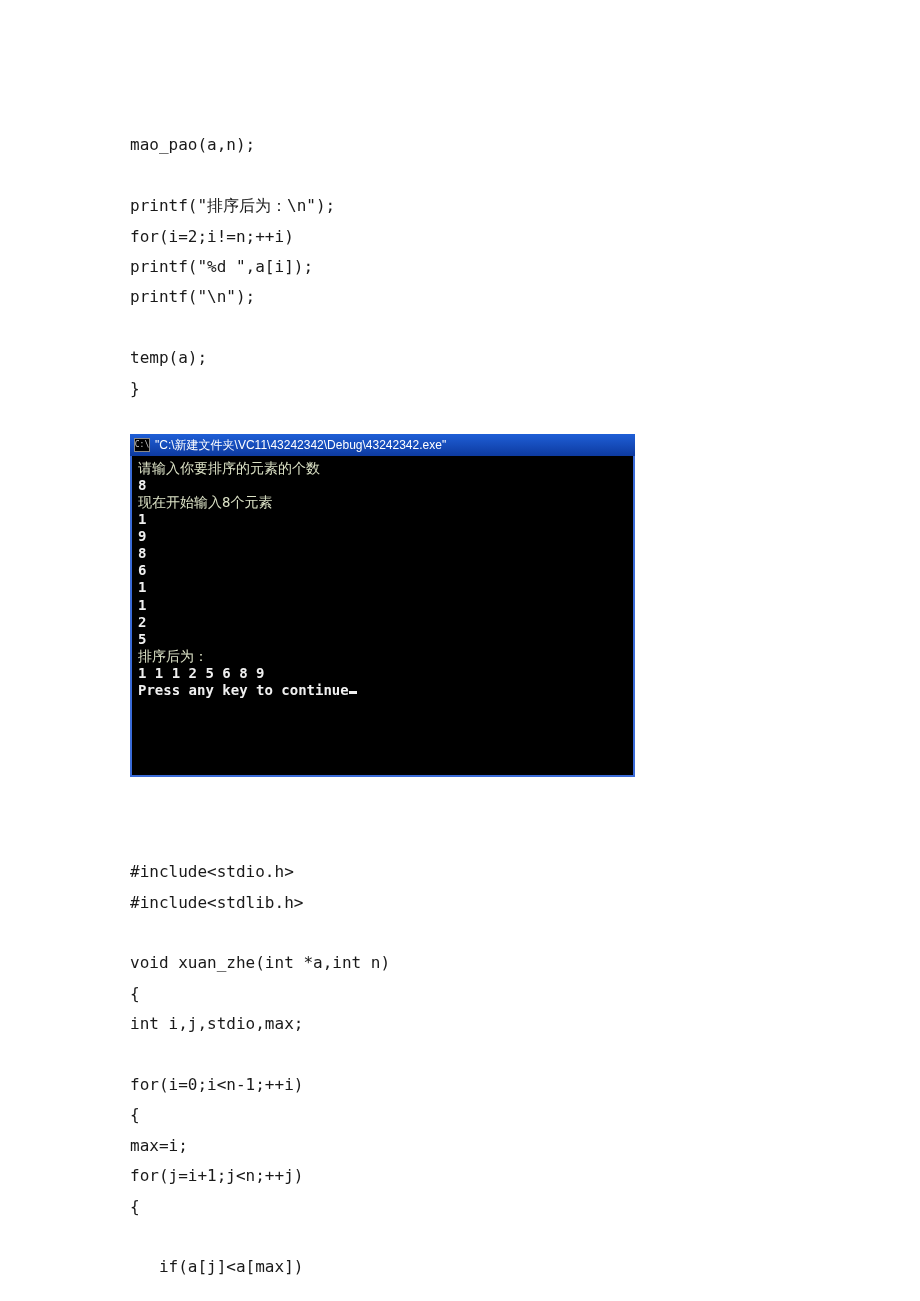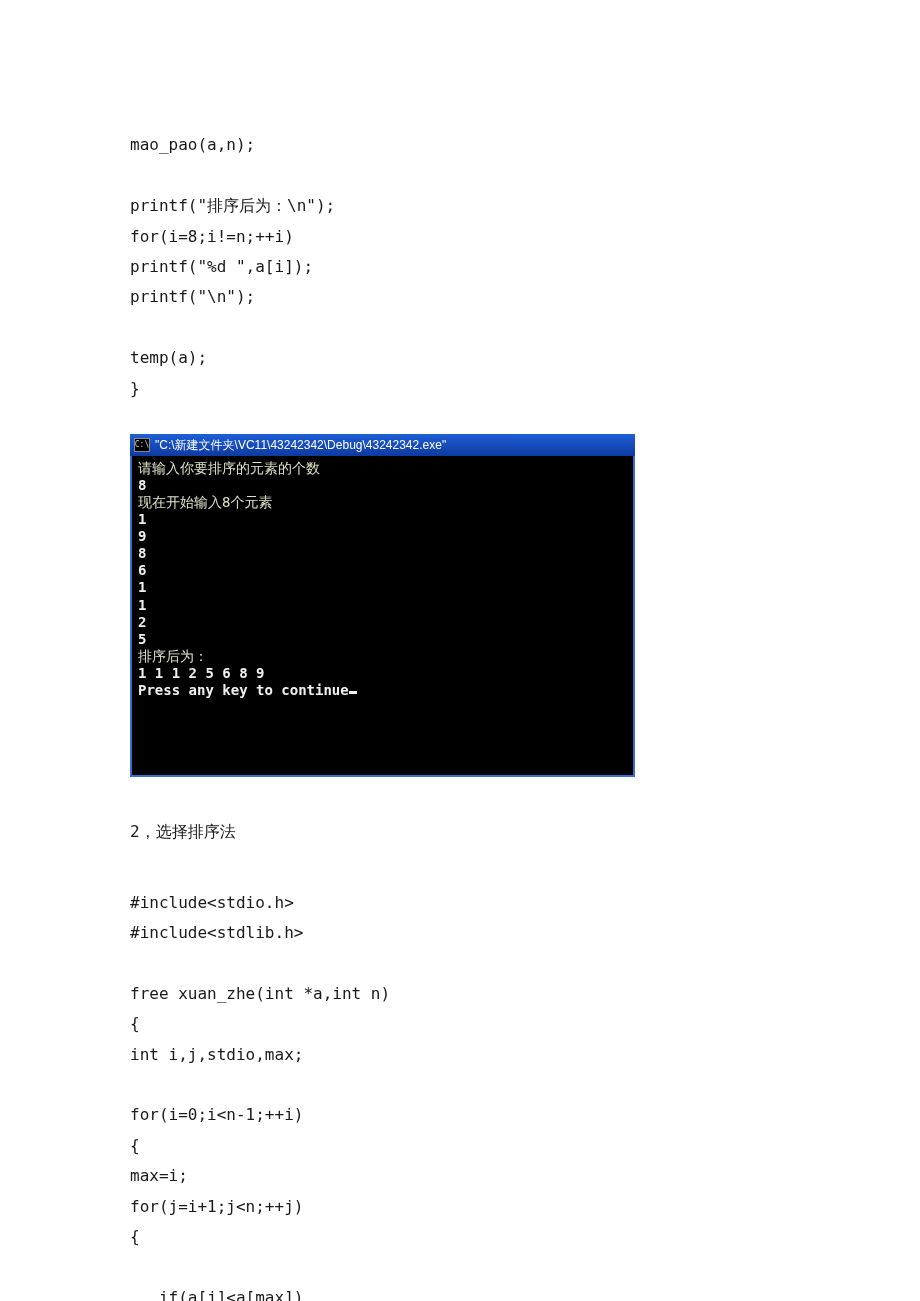--- a/index.html
+++ b/index.html
@@ -82,21 +82,21 @@
 </style>
 </head>
 <body>
 
 <div class="page">
 
   <div class="code">
 <span>mao_pao(a,n);</span>
 
 <span>printf("排序后为：\n");</span>
-<span>for(i=8;i!=n;++i)</span>
+<span>for(i=2;i!=n;++i)</span>
 <span>printf("%d ",a[i]);</span>
 <span>printf("\n");</span>
 
 <span>temp(a);</span>
 <span>}</span></div>
 
   <div class="console-wrap">
     <div class="titlebar">
       <span class="cmdicon">C:\</span>
       <span>"C:\新建文件夹\VC11\43242342\Debug\43242342.exe"</span>
@@ -110,28 +110,27 @@
 <span class="num-line">6</span>
 <span class="num-line">1</span>
 <span class="num-line">1</span>
 <span class="num-line">2</span>
 <span class="num-line">5</span>
 <span class="cn-line">排序后为：</span>
 <span class="num-line">1 1 1 2 5 6 8 9</span>
 <span class="press-line">Press any key to continue</span><span class="cursor"></span></div>
   </div>
 
-  <div class="code">2，选择排序法</div>
   <div style="height:10px"></div>
 
   <div class="code">
 <span>#include&lt;stdio.h&gt;</span>
 <span>#include&lt;stdlib.h&gt;</span>
 
-<span>free xuan_zhe(int *a,int n)</span>
+<span>void xuan_zhe(int *a,int n)</span>
 <span>{</span>
 <span>int i,j,stdio,max;</span>
 
 <span>for(i=0;i&lt;n-1;++i)</span>
 <span>{</span>
 <span>max=i;</span>
 <span>for(j=i+1;j&lt;n;++j)</span>
 <span>{</span>
 
 <span>   if(a[j]&lt;a[max])</span></div>

